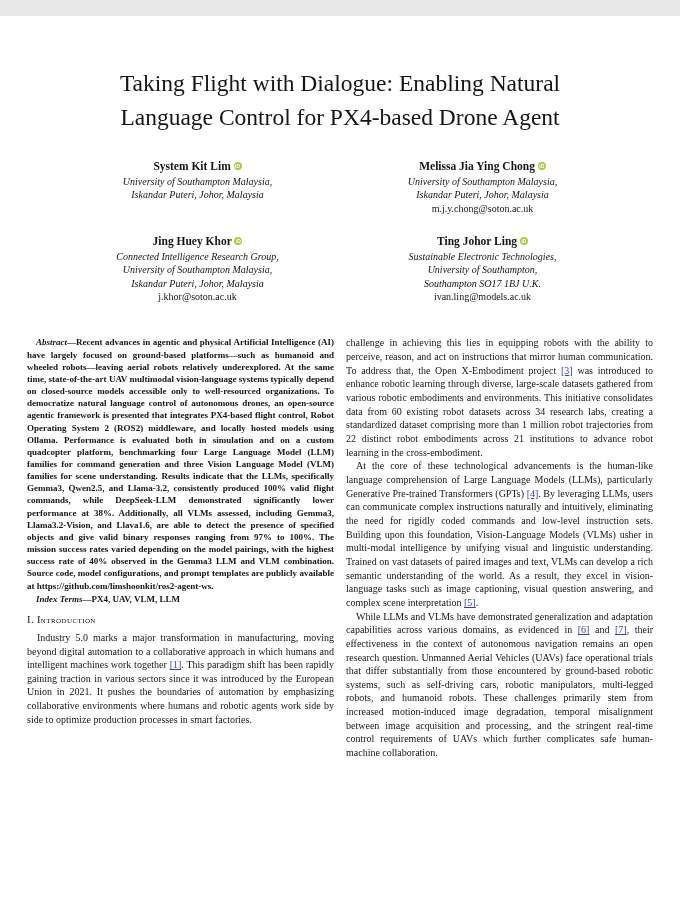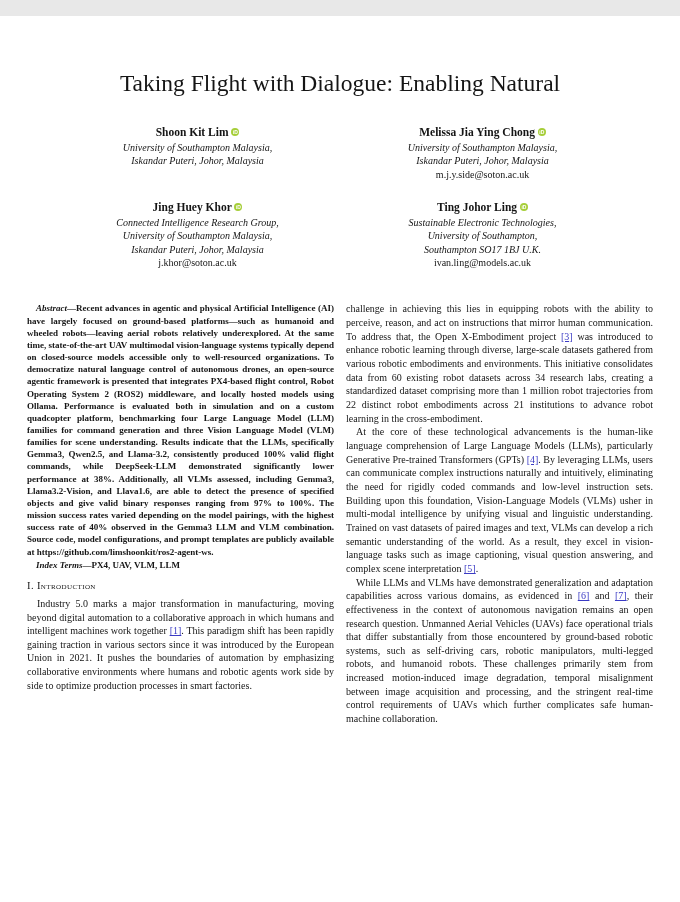--- a/index.html
+++ b/index.html
@@ -109,35 +109,35 @@
     text-decoration-thickness:0.5px;
     text-underline-offset:1px;
     cursor:pointer;
   }
 </style>
 </head>
 <body>
 
 <div class="page">
 
-  <h1 class="title"><span>Taking Flight with Dialogue: Enabling Natural</span><br></h1>
+  <h1 class="title"><span>Taking Flight with Dialogue: Enabling Natural</span><br><span>Language Control for PX4-based Drone Agent</span></h1>
 
   <div class="authors">
 
     <div class="author">
-      <div class="author-name"><span>Shoon Kit Lim</span> <span class="orcid">iD</span></div>
+      <div class="author-name"><span>System Kit Lim</span> <span class="orcid">iD</span></div>
       <div class="author-aff">University of Southampton Malaysia,
 Iskandar Puteri, Johor, Malaysia</div>
     </div>
 
     <div class="author">
       <div class="author-name"><span>Melissa Jia Ying Chong</span> <span class="orcid">iD</span></div>
       <div class="author-aff">University of Southampton Malaysia,
 Iskandar Puteri, Johor, Malaysia</div>
-      <div class="author-email">m.j.y.side@soton.ac.uk</div>
+      <div class="author-email">m.j.y.chong@soton.ac.uk</div>
     </div>
 
     <div class="author">
       <div class="author-name"><span>Jing Huey Khor</span> <span class="orcid">iD</span></div>
       <div class="author-aff">Connected Intelligence Research Group,
 University of Southampton Malaysia,
 Iskandar Puteri, Johor, Malaysia</div>
       <div class="author-email">j.khor@soton.ac.uk</div>
     </div>
 

